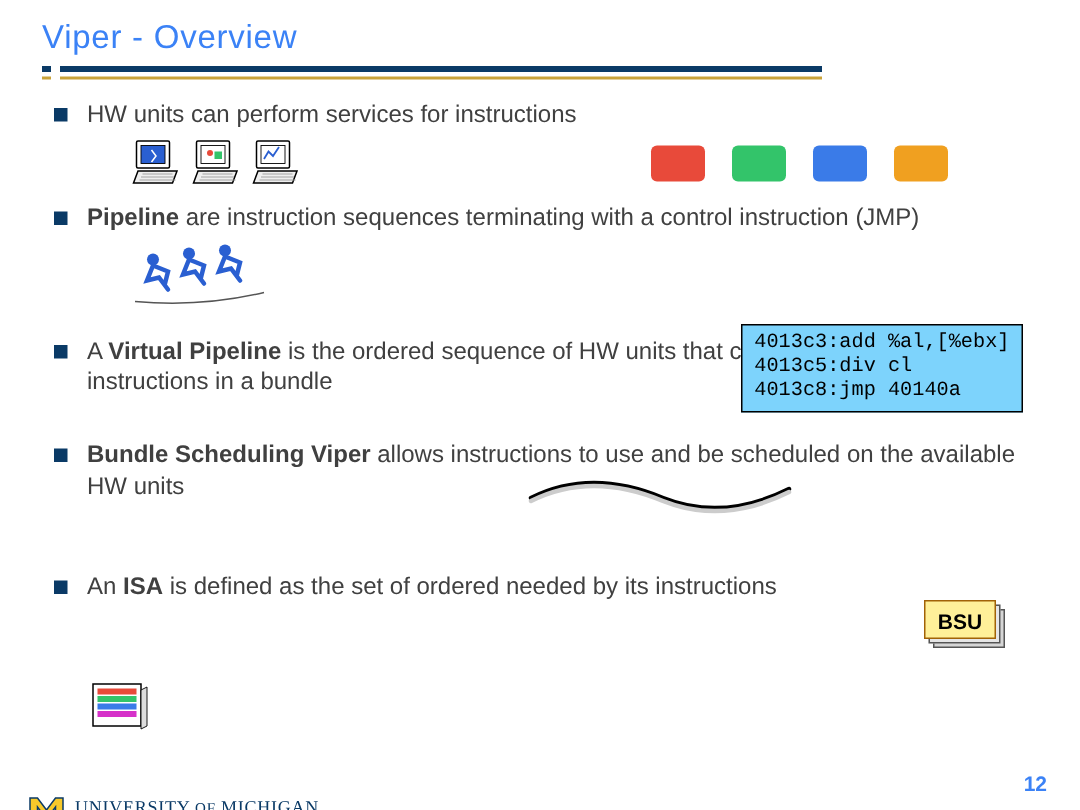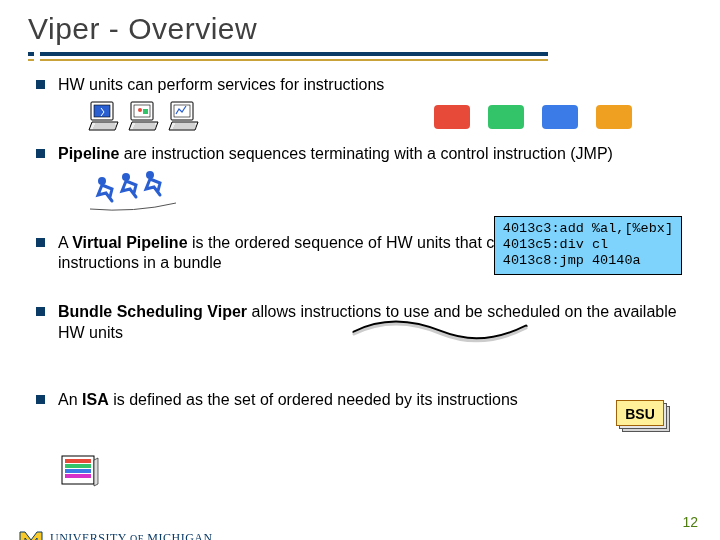--- a/index.html
+++ b/index.html
@@ -27,36 +27,36 @@
   .rule-top {
     height: 4px;
     background: linear-gradient(to right, #0A3A66 0px, #0A3A66 6px, transparent 6px, transparent 12px, #0A3A66 12px, #0A3A66 520px, transparent 520px);
   }
   .rule-bottom {
     height: 2px;
     margin-top: 3px;
     background: linear-gradient(to right, #C9A33A 0px, #C9A33A 6px, transparent 6px, transparent 12px, #C9A33A 12px, #C9A33A 520px, transparent 520px);
   }
   h1.slide-title {
-    font-size: 30px;
+    font-size: 22px;
     font-weight: 400;
-    color: #404040;
+    color: #3b82f6;
     font-family: Arial, sans-serif;
     letter-spacing: 0.5px;
   }
   ul.bullets {
     list-style: none;
     margin-top: 8px;
   }
   ul.bullets > li {
     position: relative;
     padding-left: 30px;
     font-size: 16px;
     line-height: 1.3;
-    color: #000000;
+    color: #404040;
     margin-bottom: 10px;
   }
   ul.bullets > li::before {
     content: "";
     position: absolute;
     left: 8px;
     top: 5px;
     width: 9px;
     height: 9px;
     background: #0A3A66;
@@ -161,21 +161,22 @@
     font-size: 12px;
     letter-spacing: 0.5px;
     color: #0A3A66;
   }
   .um-text .of { color: #0A3A66; font-size: 10px; }
   .pagenum {
     position: absolute;
     right: 22px;
     bottom: 10px;
     font-size: 14px;
-    color: #4d7c0f;
+    color: #3b82f6;
+    font-weight: bold;
   }
   .gap-bullet-1 { margin-bottom: 2px; }
   .gap-bullet-2 { margin-bottom: 2px; }
   .spacer-8  { height: 8px; }
   .spacer-18 { height: 18px; }
   .spacer-sm { height: 4px; }
 </style>
 </head>
 <body>
 

